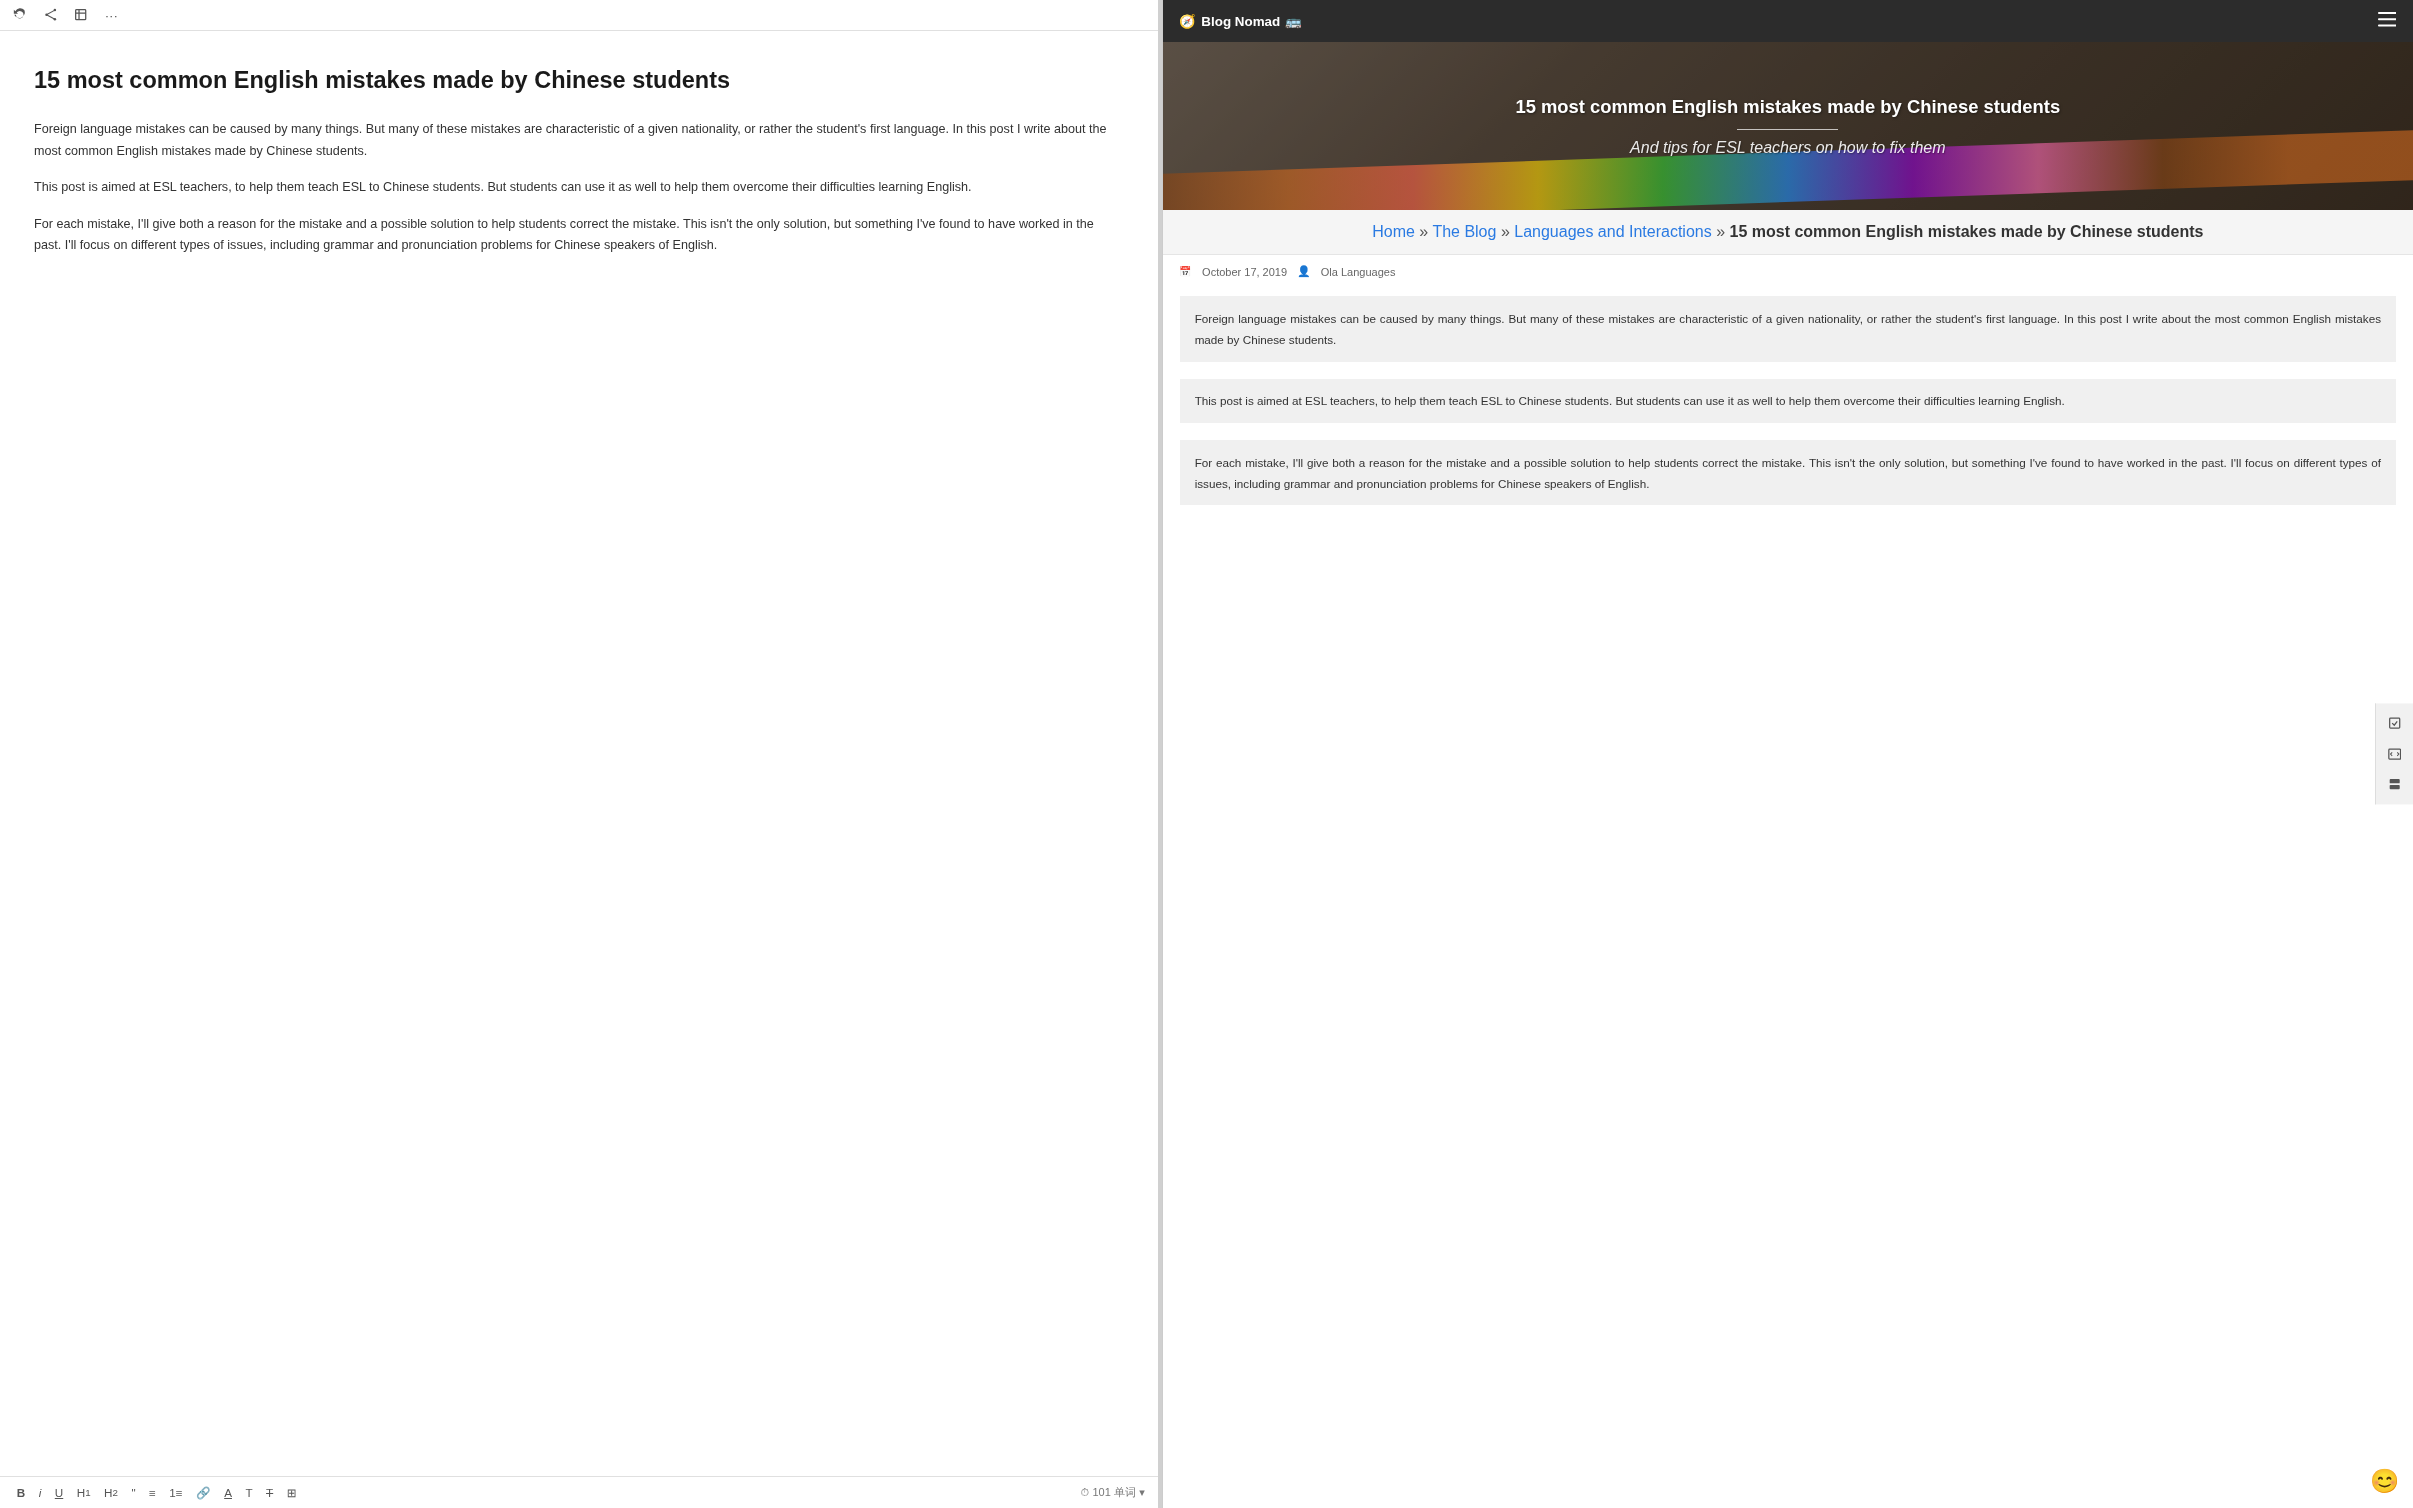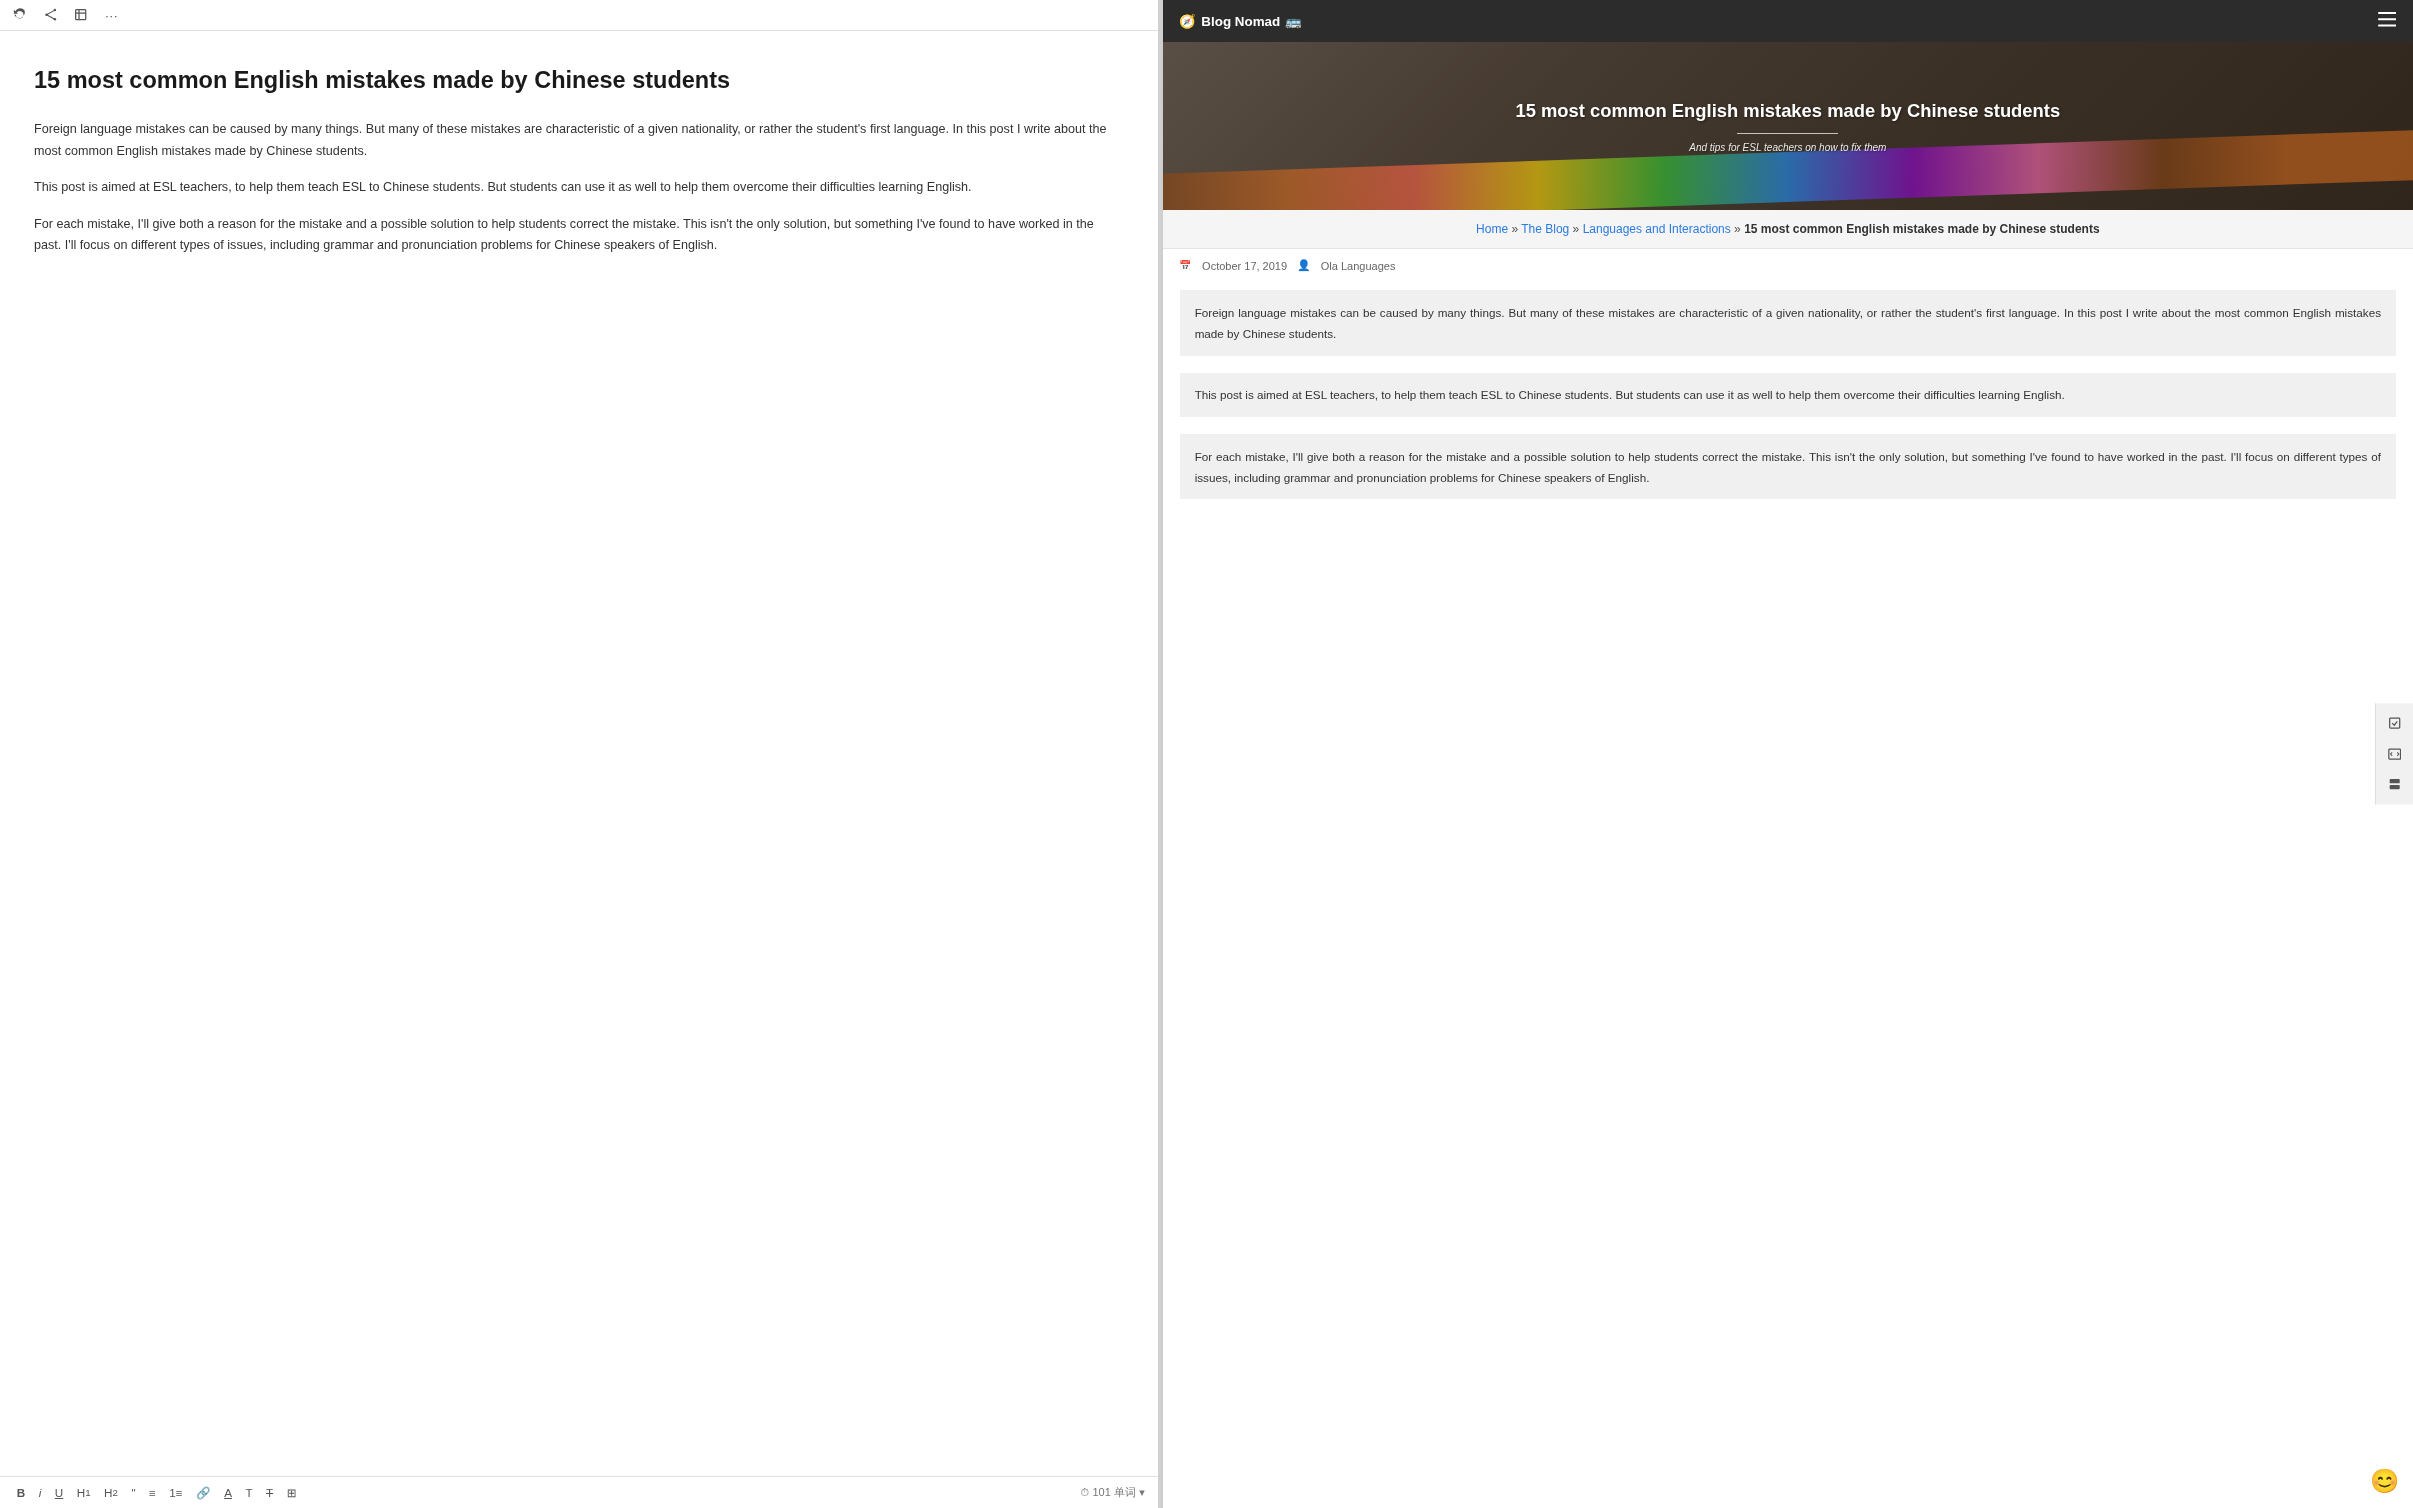--- a/index.html
+++ b/index.html
@@ -147,31 +147,31 @@
     }
 
     .hero-divider {
       width: 101px;
       height: 0.8px;
       background: rgba(255,255,255,0.7);
       margin: 0 auto 8.4px;
     }
 
     .hero-subtitle {
-      font-size: 10px;
+      font-size: 16px;
       font-style: italic;
       color: rgba(255,255,255,0.9);
       text-shadow: 0.8px 0.8px 1.7px rgba(0,0,0,0.4);
     }
 
     
     .breadcrumb {
       background: #f5f5f5;
       padding: 10px 13.4px;
-      font-size: 12px;
+      font-size: 16px;
       color: #555;
       line-height: 1.5;
       border-bottom: 0.8px solid #e5e5e5;
       text-align: center;
     }
 
     .breadcrumb a {
       color: #2a7ae2;
       text-decoration: none;
     }

